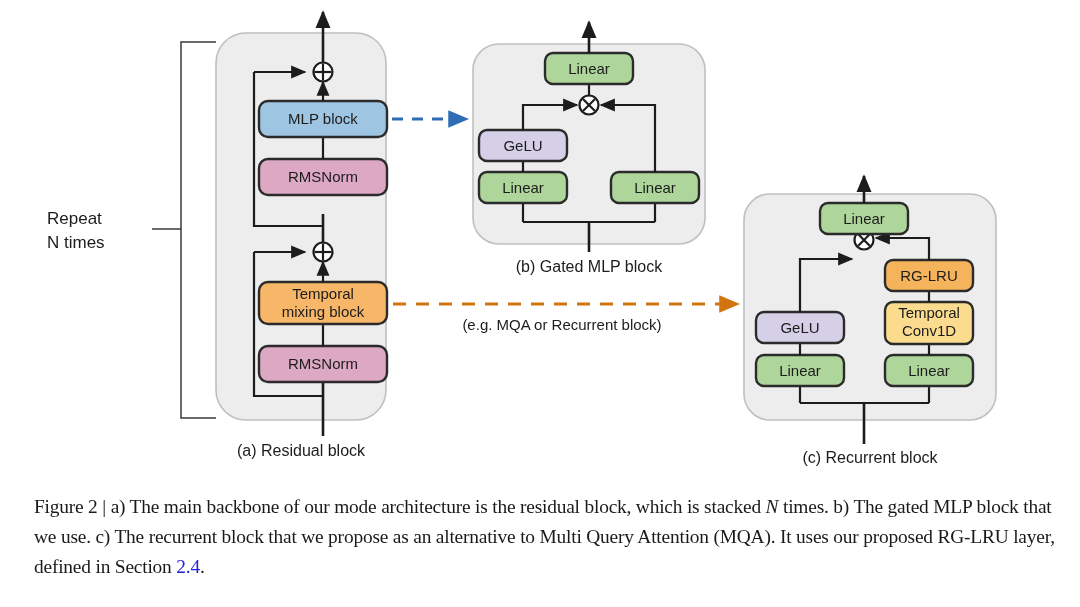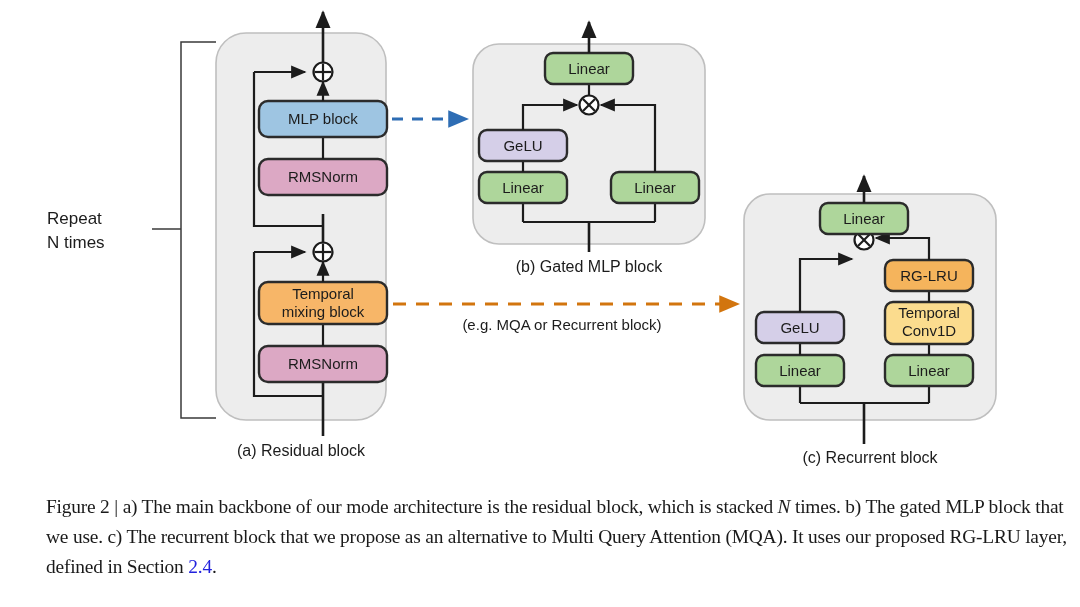--- a/index.html
+++ b/index.html
@@ -25,21 +25,21 @@
     position: absolute;
     left: 0; top: 0;
     width: 1080px;
     height: 480px;
     display: block;
   }
 
   
   #caption {
     position: absolute;
-    left: 46px;
+    left: 34px;
     top: 492px;
     width: 1022px;
     font-family: "Liberation Serif", serif;
     font-size: 19.4px;
     line-height: 30px;
     color: #1a1a1a;
     letter-spacing: -0.01em;
   }
   #caption .link {
     color: #2222dd;

